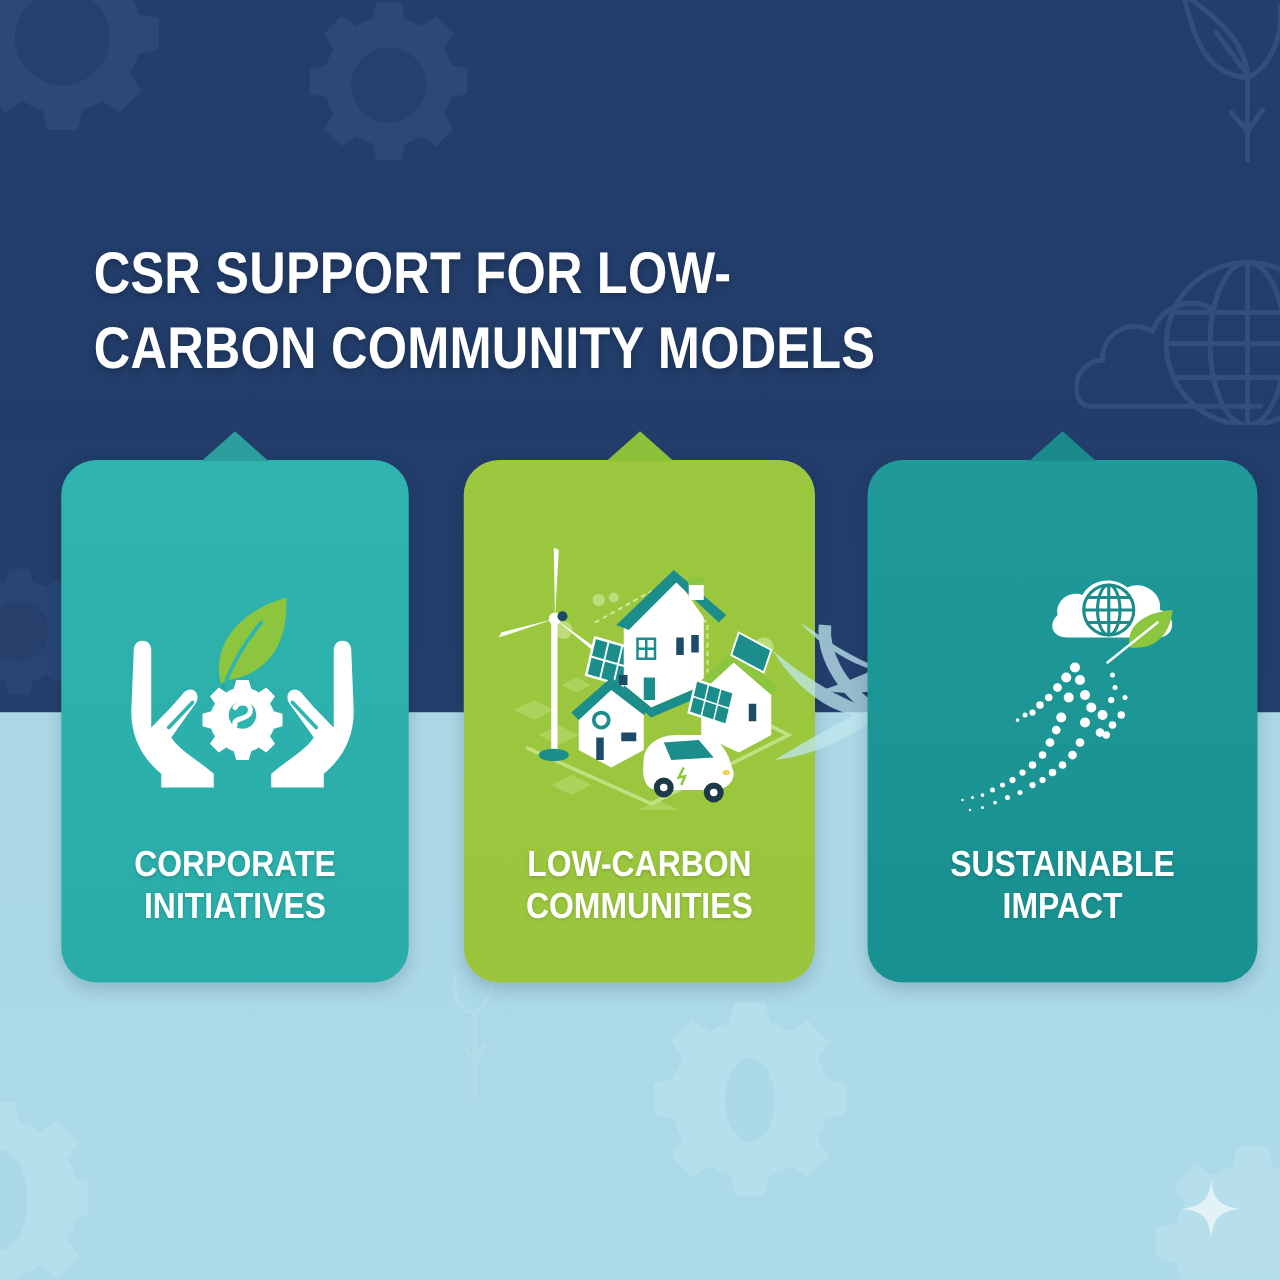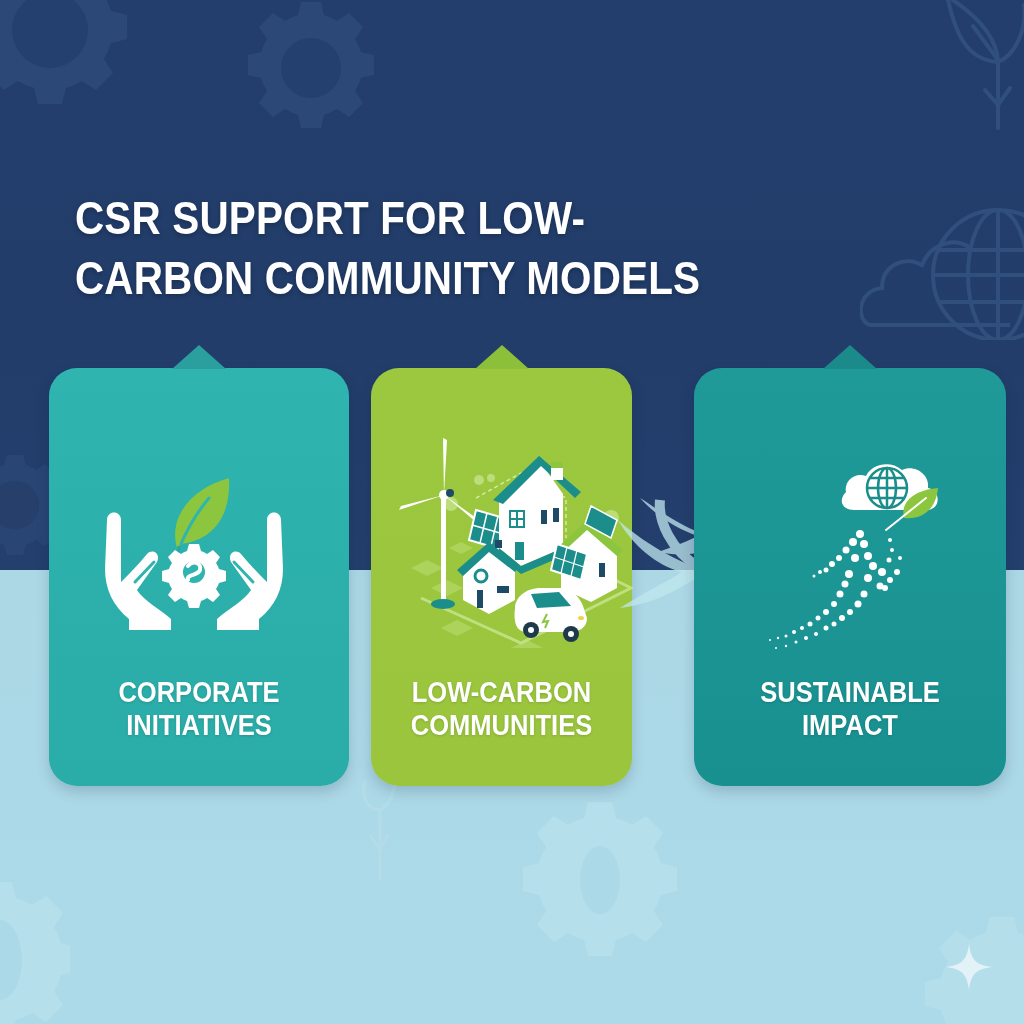--- a/index.html
+++ b/index.html
@@ -32,23 +32,23 @@
   .card {
     position: absolute; top: 368px; height: 418px; border-radius: 28px;
     box-shadow: 0 6px 14px rgba(10,30,60,0.18);
   }
   .card .notch {
     position: absolute; top: -23px; left: 50%; width: 0; height: 0;
     margin-left: -27px;
     border-left: 27px solid transparent; border-right: 27px solid transparent;
     border-bottom: 24px solid;
   }
-  .card-1 { left: 49px; width: 300px; background: linear-gradient(180deg, #2fb4af 0%, #2aaca8 100%); }
+  .card-1 { left: 49px; width: 278px; background: linear-gradient(180deg, #2fb4af 0%, #2aaca8 100%); }
   .card-1 .notch { border-bottom-color: #2a9f9d; }
-  .card-2 { left: 371px; width: 261px; background: linear-gradient(180deg, #9cc83f 0%, #9ac53d 100%); }
+  .card-2 { left: 371px; width: 281px; background: linear-gradient(180deg, #9cc83f 0%, #9ac53d 100%); }
   .card-2 .notch { border-bottom-color: #8cbf3a; }
   .card-3 { left: 694px; width: 312px; background: linear-gradient(180deg, #1f9a99 0%, #199090 100%); }
   .card-3 .notch { border-bottom-color: #1b8a8a; }
 
   .card-label {
     position: absolute; left: 0; right: 0; top: 308px;
     text-align: center; color: #ffffff; font-weight: 700;
     font-size: 29px; line-height: 33px;
     transform: scaleX(0.88);
     text-shadow: 0 1px 3px rgba(0,0,0,0.15);

